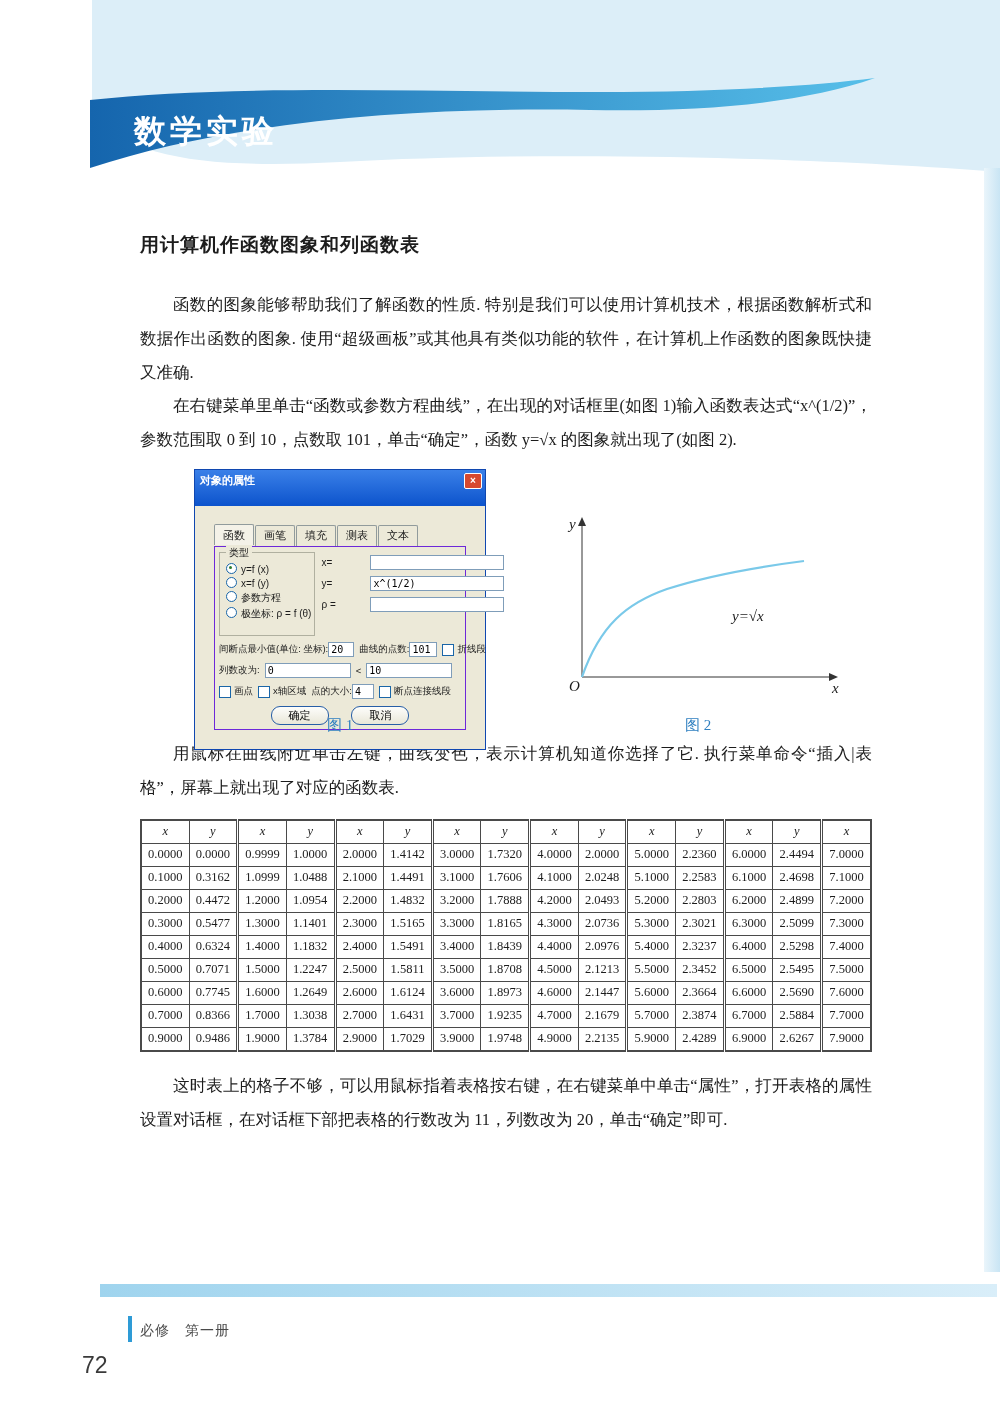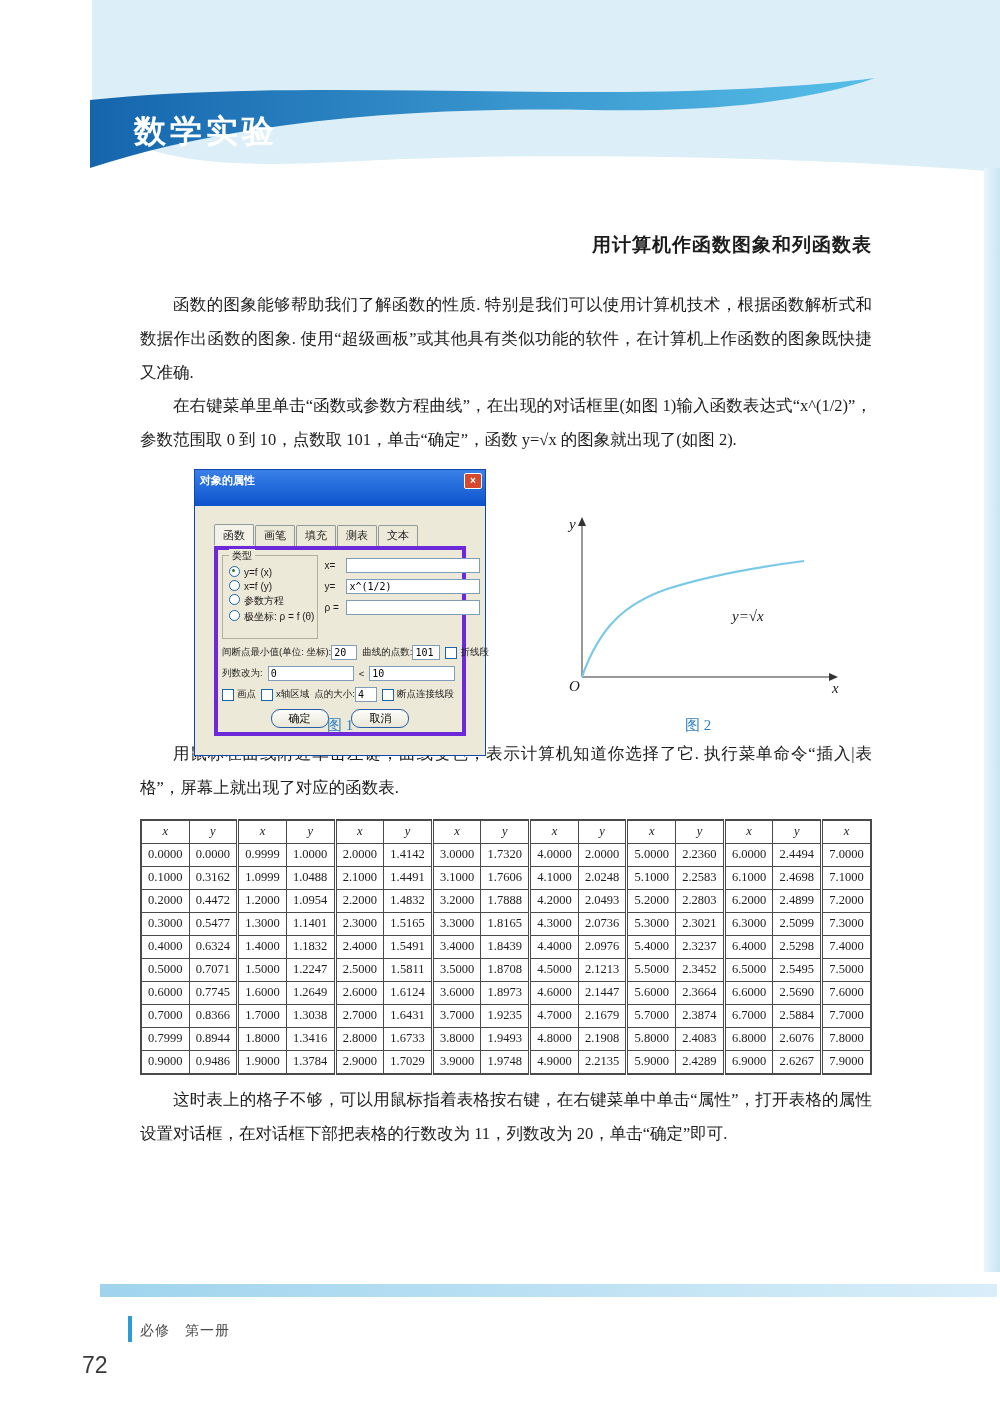--- a/index.html
+++ b/index.html
@@ -10,21 +10,21 @@
   .banner-svg{position:absolute;left:0;top:0;width:1000px;height:210px;}
   .banner-title{position:absolute;left:134px;top:110px;font-family:"Liberation Sans",sans-serif;
        font-size:32px;font-weight:bold;color:#ffffff;letter-spacing:4px;}
 
   
   .right-strip{position:absolute;right:0;top:168px;width:16px;height:1104px;
        background:linear-gradient(to left,#c9e5f4,#eaf5fb);}
 
   
   .content{position:absolute;left:140px;top:232px;width:732px;}
-  .article-title{font-size:19px;font-weight:bold;text-align:right;margin:0 0 30px 0;letter-spacing:1px;}
+  .article-title{font-size:19px;font-weight:bold;text-align:left;margin:0 0 30px 0;letter-spacing:1px;}
   .para{margin:0;font-size:16.5px;line-height:2.05;text-align:justify;text-indent:2em;}
   .para+.para{margin-top:0;}
 
   
   .figure-row{position:relative;height:272px;margin:6px 0 2px 0;}
   .fig-caption{position:absolute;bottom:0;text-align:center;color:#2e7fc0;font-size:15px;}
   .cap1{left:54px;width:292px;}
   .cap2{left:412px;width:292px;}
 
   
@@ -33,36 +33,36 @@
   .xp-title{height:36px;background:linear-gradient(#3a80e8,#0c53cc);color:#fff;font-size:11px;
        font-weight:bold;line-height:20px;padding-left:5px;position:relative;}
   .xp-close{position:absolute;right:3px;top:3px;width:16px;height:14px;background:#d6492f;
        border:1px solid #fff;border-radius:2px;color:#fff;font-size:10px;line-height:13px;
        text-align:center;cursor:default;}
   .xp-body{padding:19px;font-size:10px;}
   .xp-tabs{display:flex;}
   .xp-tab{border:1px solid #919b9c;border-bottom:none;border-radius:2px 2px 0 0;background:#ece9d8;
        padding:2px 8px;margin-right:1px;font-size:11px;}
   .xp-tab.active{background:#f4f2e8;position:relative;top:-1px;padding-top:3px;}
-  .xp-panel{border:4px solid #6d28d9;padding:5px 4px 4px 4px;background:#ece9d8;}
+  .xp-panel{border:1px solid #6d28d9;padding:5px 4px 4px 4px;background:#ece9d8;}
   .xp-top{display:flex;}
   .xp-group{width:118px;border:1px solid #b0b0a0;position:relative;padding:8px 3px 3px 6px;
        margin-right:6px;height:84px;box-sizing:border-box;}
   .xp-legend{position:absolute;top:-7px;left:6px;background:#ece9d8;padding:0 3px;font-size:10px;}
   .radio-row{margin:2px 0;white-space:nowrap;}
   .radio{width:9px;height:9px;border:1px solid #1a66a8;border-radius:50%;display:inline-block;
        background:#fff;position:relative;margin-right:4px;vertical-align:-1px;}
   .radio.sel::after{content:"";position:absolute;left:2px;top:2px;width:3px;height:3px;
        border-radius:50%;background:#2c7a2c;}
   .xp-fields{flex:1;}
   .field-row{display:flex;align-items:center;margin:3px 0 6px 0;}
   .field-label{width:22px;}
   .xin{border:1px solid #7f9db9;height:15px;font:10px "DejaVu Sans Mono",monospace;
        padding:0 2px;background:#fff;box-sizing:border-box;}
-  .grow{flex:1;min-width:0;}
+  .grow{flex:1;min-width:0;margin-left:27px;}
   .xp-row{display:flex;align-items:center;white-space:nowrap;margin-top:6px;font-size:9.5px;}
   .cb{width:10px;height:10px;border:1px solid #1a66a8;background:#fff;display:inline-block;
        margin:0 3px 0 0;vertical-align:-1px;flex:none;}
   .sp{margin-left:5px;}
   .xp-buttons{text-align:center;margin-top:7px;}
   .xbtn{min-width:58px;height:19px;font:11px "Liberation Sans",sans-serif;
        background:linear-gradient(#fdfdfb,#e9e7d8);border:1px solid #275ea7;border-radius:9px;
        margin:0 10px;}
 
   
@@ -70,21 +70,21 @@
   .axis-label{font-family:"Liberation Serif",serif;font-style:italic;font-size:15px;fill:#1c1c1c;}
 
   
   .fn-table{border-collapse:collapse;width:100%;margin-top:14px;
        font-family:"Liberation Serif",serif;font-size:12.5px;text-align:center;}
   .fn-table th,.fn-table td{border:1px solid #4a4a4a;padding:0 1px;height:22px;font-weight:normal;}
   .fn-table th{font-style:italic;}
   .fn-table .pair-end{border-right:3px double #4a4a4a;}
   .fn-table{border:2px solid #4a4a4a;}
 
-  .p-after-table{margin-top:8px;}
+  .p-after-table{margin-top:17px;}
 
   
   .footer-bar{position:absolute;left:100px;top:1284px;width:897px;height:13px;
        background:linear-gradient(to right,#9fd4ee,#d9eef9);}
   .page-number{position:absolute;left:82px;top:1312px;font-family:"Liberation Sans",sans-serif;
        font-size:23px;color:#3a3a3a;margin-top:40px;}
   .footer-divider{position:absolute;left:128px;top:1316px;width:4px;height:26px;background:#2e9bd6;}
   .book-label{position:absolute;left:140px;top:1322px;font-family:"Liberation Sans",sans-serif;
        font-size:14px;color:#4a4a4a;letter-spacing:1px;}
 </style>
@@ -362,37 +362,20 @@
           <td class="pair-end">1.9235</td>
           <td>4.7000</td>
           <td class="pair-end">2.1679</td>
           <td>5.7000</td>
           <td class="pair-end">2.3874</td>
           <td>6.7000</td>
           <td class="pair-end">2.5884</td>
           <td>7.7000</td>
         </tr>
         <tr>
-          <td>0.7999</td>
-          <td class="pair-end">0.8944</td>
-          <td>1.8000</td>
-          <td class="pair-end">1.3416</td>
-          <td>2.8000</td>
-          <td class="pair-end">1.6733</td>
-          <td>3.8000</td>
-          <td class="pair-end">1.9493</td>
-          <td>4.8000</td>
-          <td class="pair-end">2.1908</td>
-          <td>5.8000</td>
-          <td class="pair-end">2.4083</td>
-          <td>6.8000</td>
-          <td class="pair-end">2.6076</td>
-          <td>7.8000</td>
-        </tr>
-        <tr>
           <td>0.9000</td>
           <td class="pair-end">0.9486</td>
           <td>1.9000</td>
           <td class="pair-end">1.3784</td>
           <td>2.9000</td>
           <td class="pair-end">1.7029</td>
           <td>3.9000</td>
           <td class="pair-end">1.9748</td>
           <td>4.9000</td>
           <td class="pair-end">2.2135</td>

